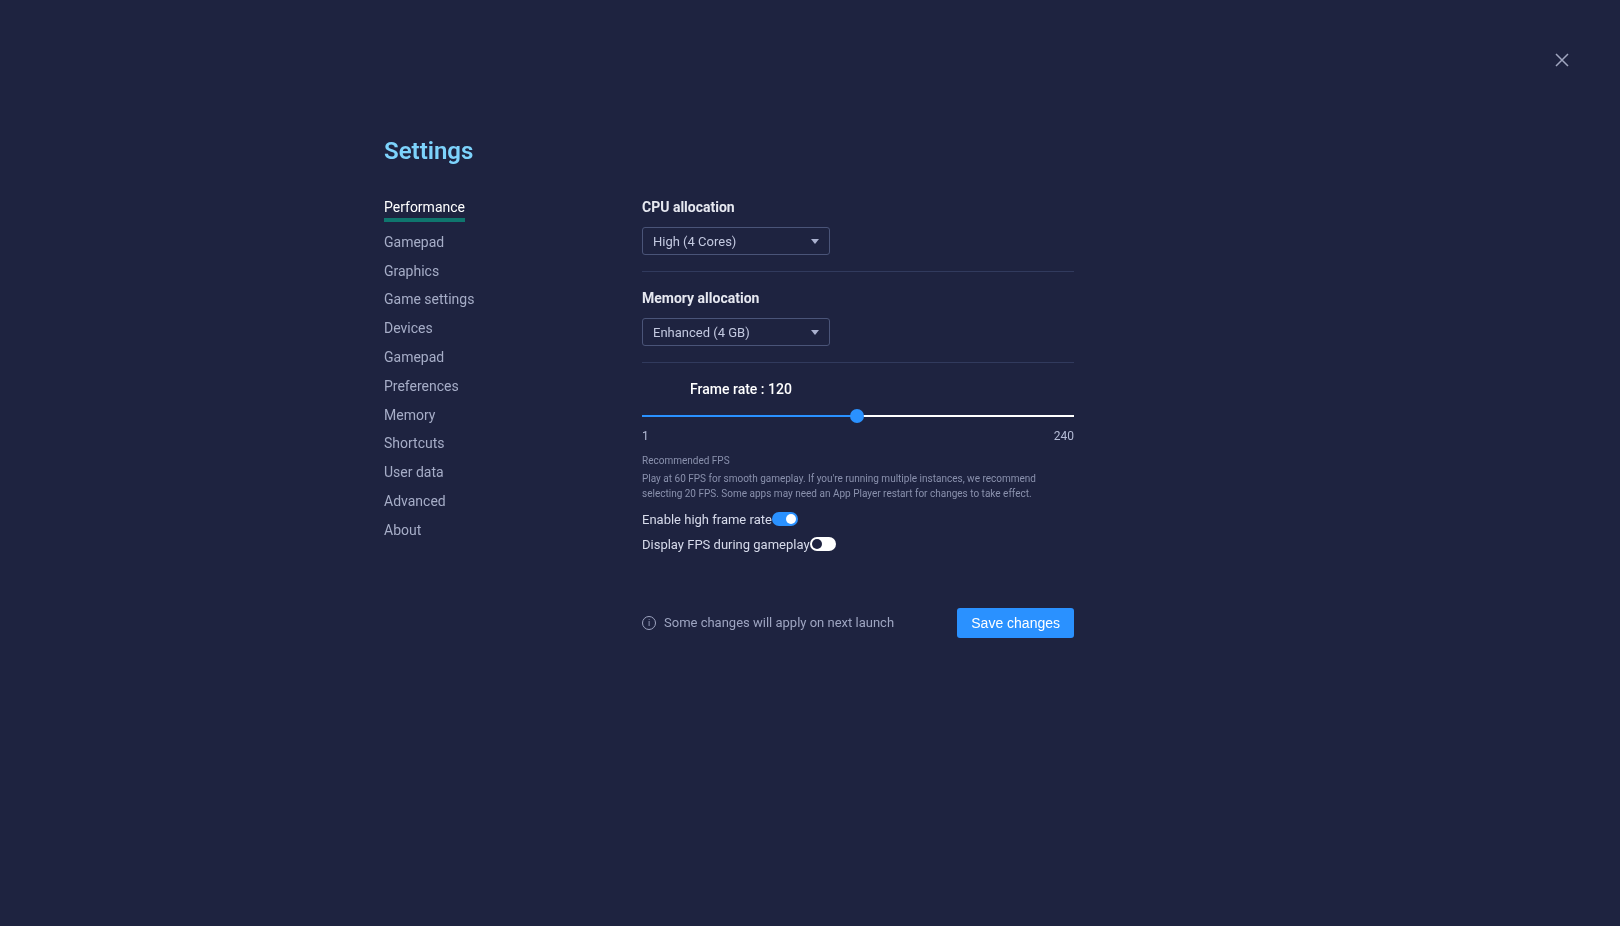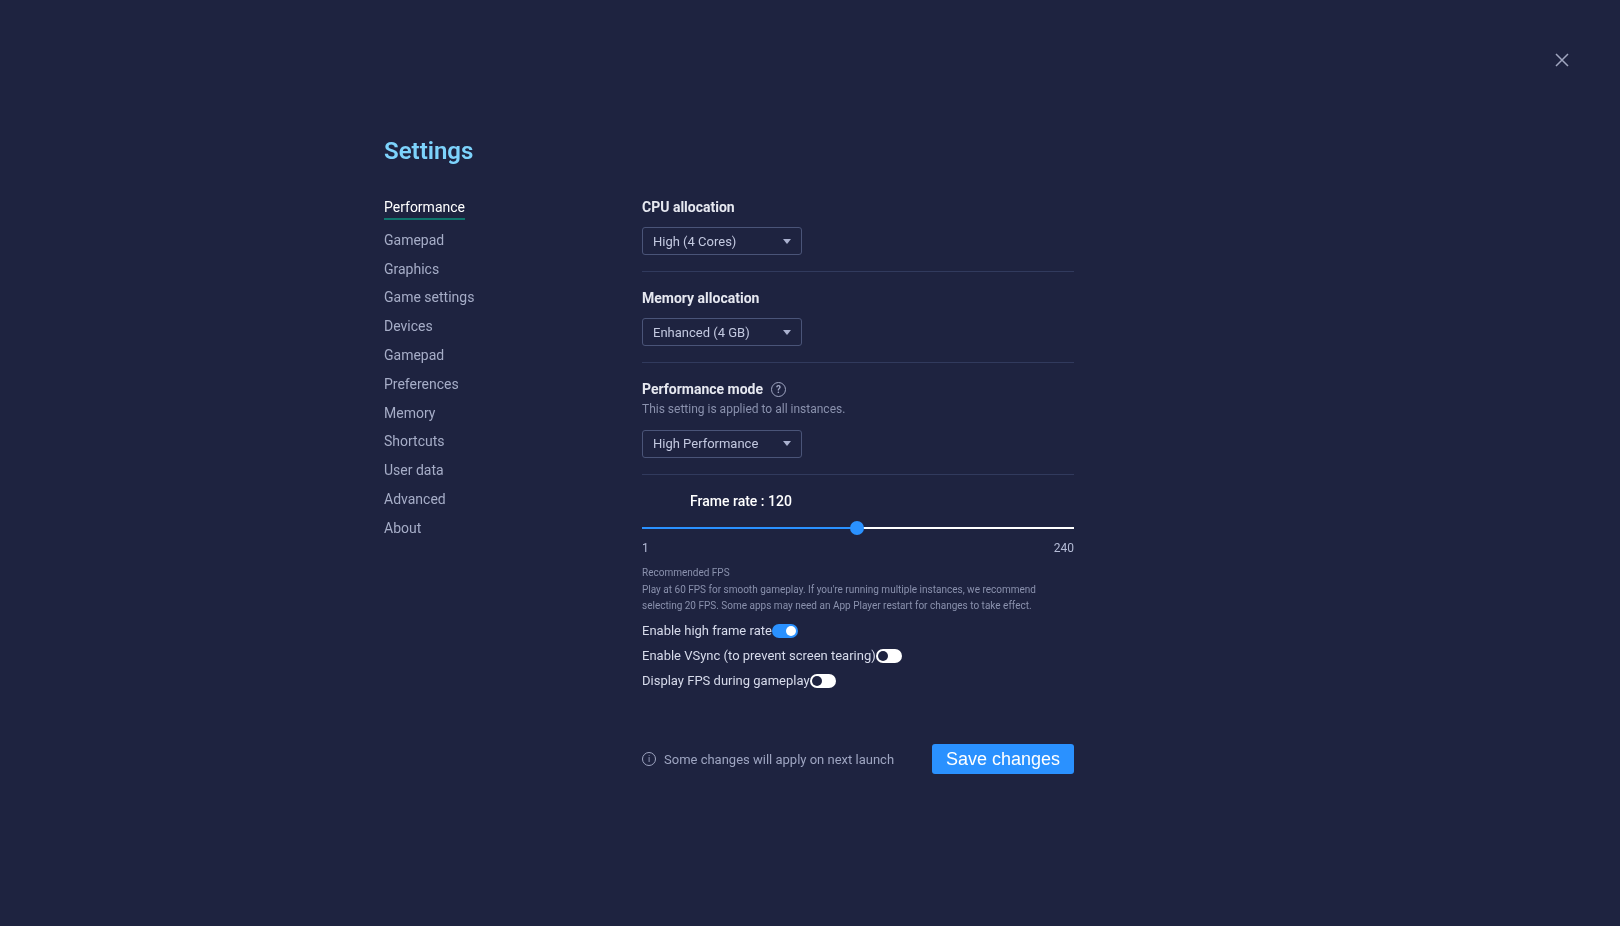--- a/index.html
+++ b/index.html
@@ -48,21 +48,21 @@
     flex-shrink: 0;
   }
   .sidebar-item {
     font-size: 14px;
     color: #a6adc7;
     cursor: pointer;
     line-height: 1.2;
   }
   .sidebar-item.active {
     color: #ffffff;
-    border-bottom: 2px solid #0f766e;
+    border-bottom: 4px solid #0f766e;
     padding-bottom: 2px;
     width: fit-content;
   }
 
   .content {
     flex: 1;
     width: 470px;
   }
 
   .section {
@@ -98,21 +98,21 @@
     color: #8a91ad;
     line-height: 1.55;
     margin-top: 10px;
   }
   .help-note .note-title {
     display: block;
     margin-bottom: 2px;
   }
 
   .dropdown {
-    width: 160px;
+    width: 188px;
     height: 28px;
     border: 1px solid #4a5478;
     border-radius: 3px;
     background: transparent;
     display: flex;
     align-items: center;
     justify-content: space-between;
     padding: 0 10px;
     cursor: pointer;
     font-size: 13px;
@@ -238,21 +238,21 @@
     color: #9ea5c1;
     flex-shrink: 0;
   }
   .save-btn {
     background: #2a91ff;
     color: #ffffff;
     border: none;
     border-radius: 3px;
     height: 30px;
     padding: 0 14px;
-    font-size: 18px;
+    font-size: 14px;
     cursor: pointer;
   }
 </style>
 </head>
 <body>
 
 <div class="close-btn">
   <svg width="14" height="14" viewBox="0 0 14 14" fill="none">
     <path d="M1 1 L13 13 M13 1 L1 13"></path>
   </svg>
@@ -289,31 +289,20 @@
       </div>
 
       <div class="section divider">
         <div class="label">Memory allocation</div>
         <div class="dropdown">
           <span>Enhanced (4 GB)</span>
           <span class="caret"></span>
         </div>
       </div>
 
-      <div class="section divider">
-        <div class="label label-inline">
-          <span>Performance mode</span>
-          <span class="help-icon">?</span>
-        </div>
-        <div class="subtext">This setting is applied to all instances.</div>
-        <div class="dropdown">
-          <span>High Performance</span>
-          <span class="caret"></span>
-        </div>
-      </div>
 
       <div class="section">
         <div class="frame-label">
           <span>Frame rate : </span><span>120</span>
         </div>
         <div class="slider-wrap">
           <div class="track"></div>
           <div class="track-fill" id="track-fill" style="width: 49.79%;"></div>
           <div class="thumb" id="slider-thumb" style="left: 49.79%;"></div>
         </div>
@@ -326,26 +315,20 @@
           <span>Play at 60 FPS for smooth gameplay. If you're running multiple instances, we recommend selecting 20 FPS. Some apps may need an App Player restart for changes to take effect.</span>
         </div>
 
         <div class="toggle-row">
           <span>Enable high frame rate</span>
           <div class="toggle on">
               <div class="knob"></div>
             </div>
         </div>
         <div class="toggle-row">
-          <span>Enable VSync (to prevent screen tearing)</span>
-          <div class="toggle off">
-              <div class="knob"></div>
-            </div>
-        </div>
-        <div class="toggle-row">
           <span>Display FPS during gameplay</span>
           <div class="toggle off">
               <div class="knob"></div>
             </div>
         </div>
       </div>
 
       <div class="footer">
         <div class="footer-note">
           <span class="info-icon">i</span>

